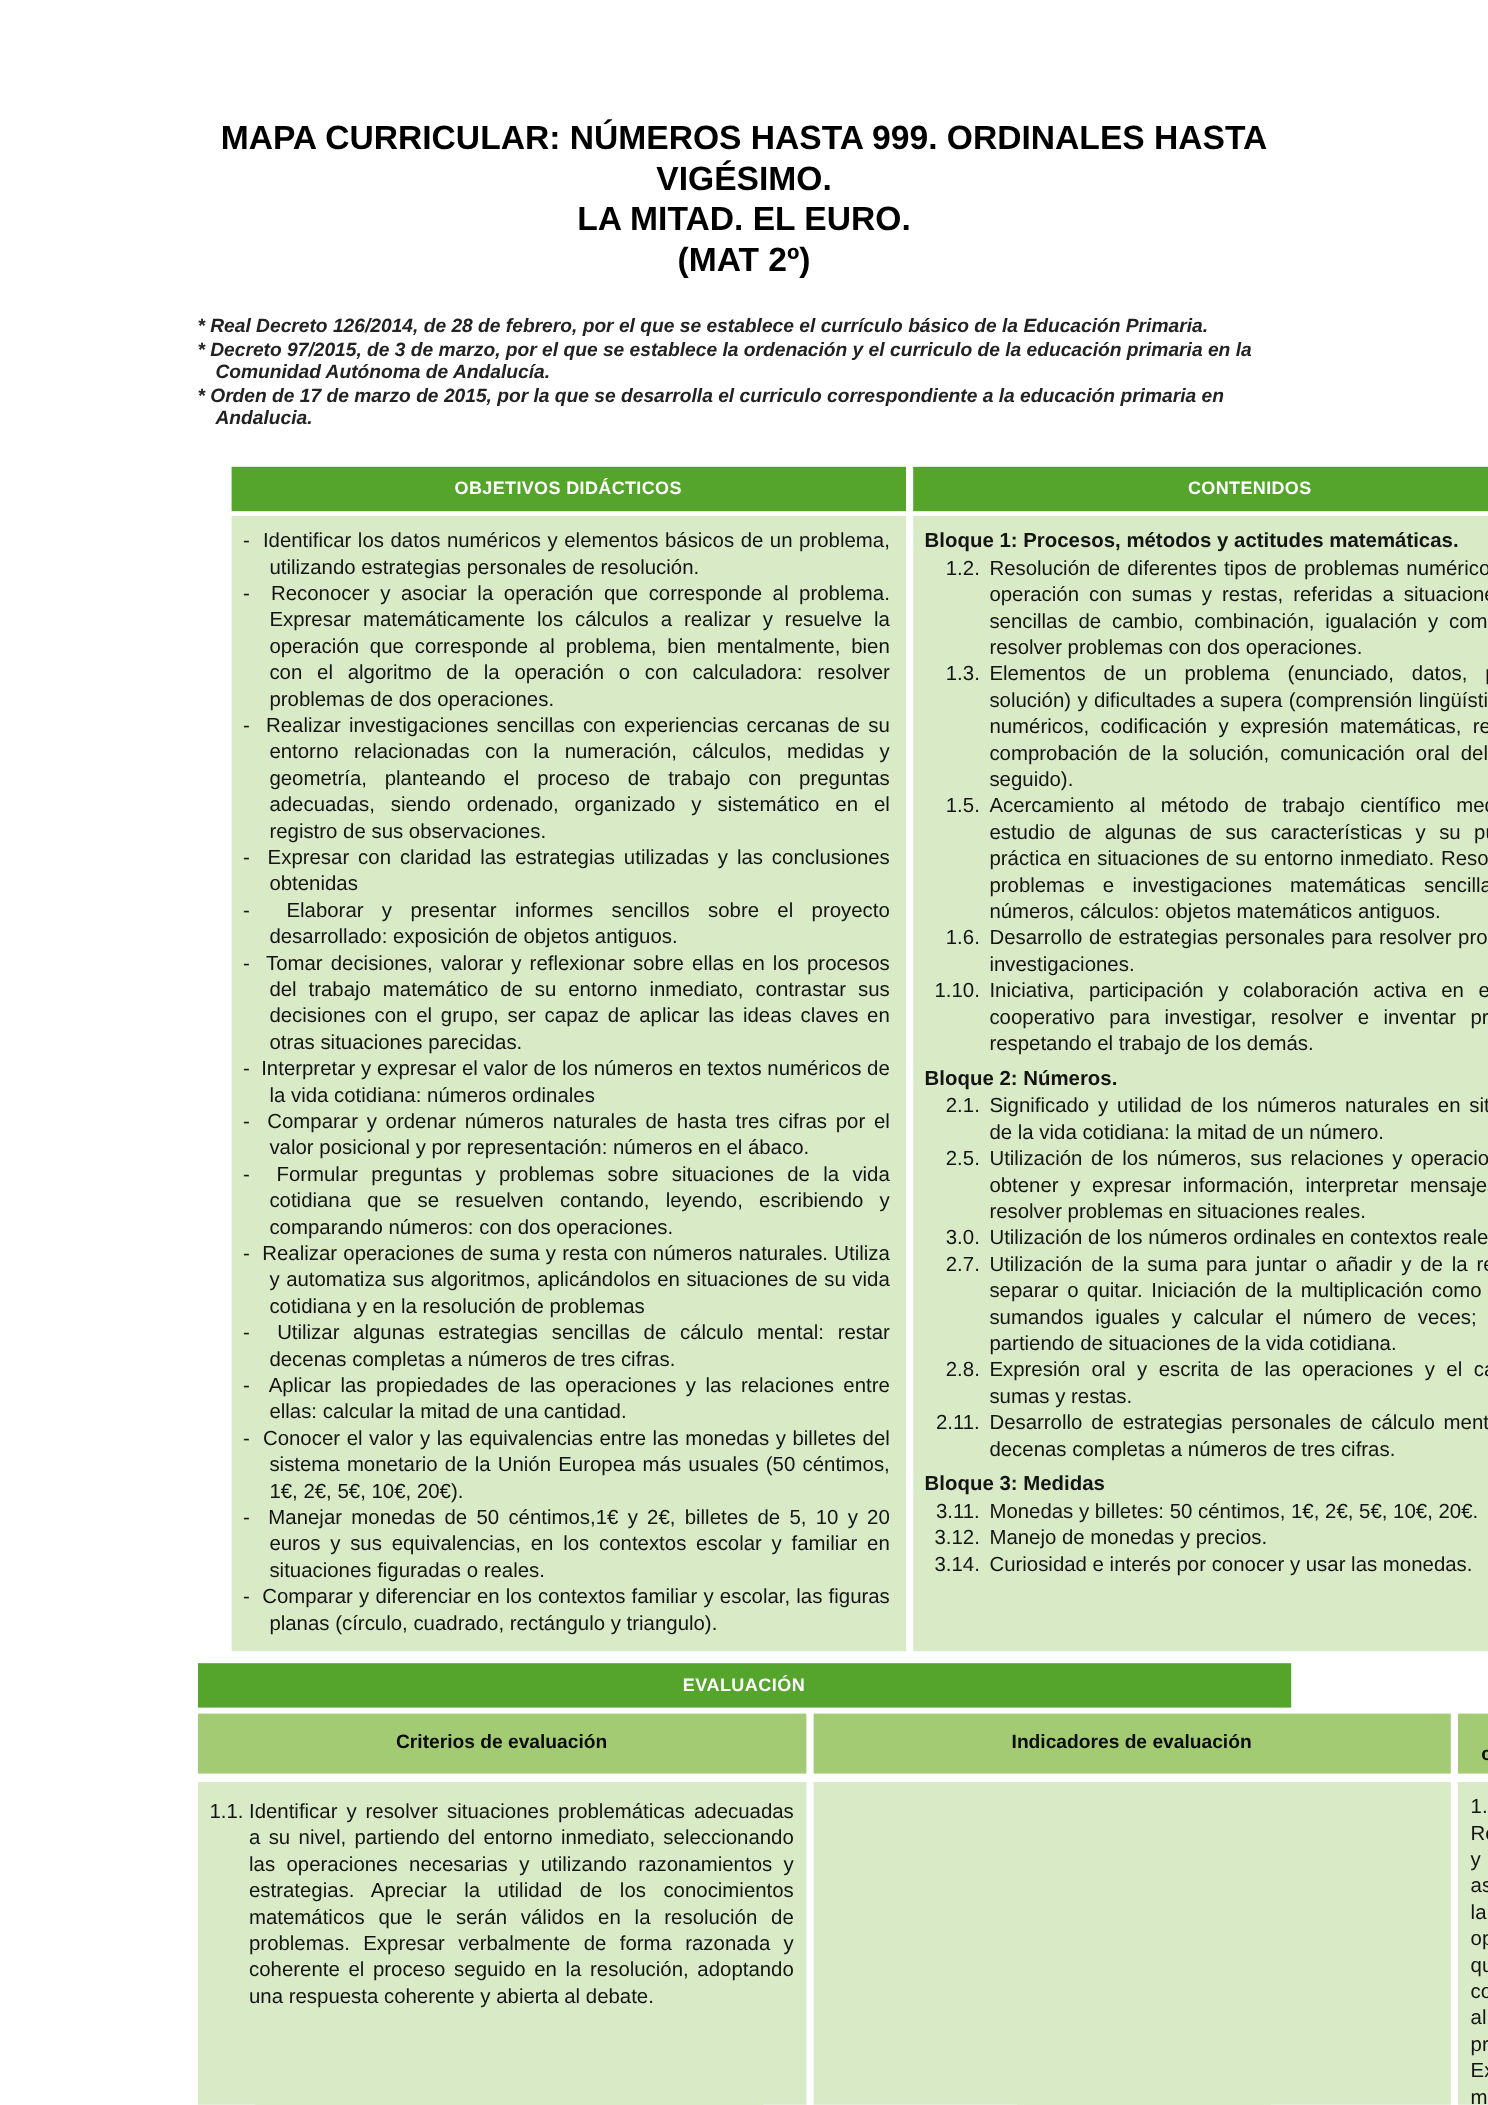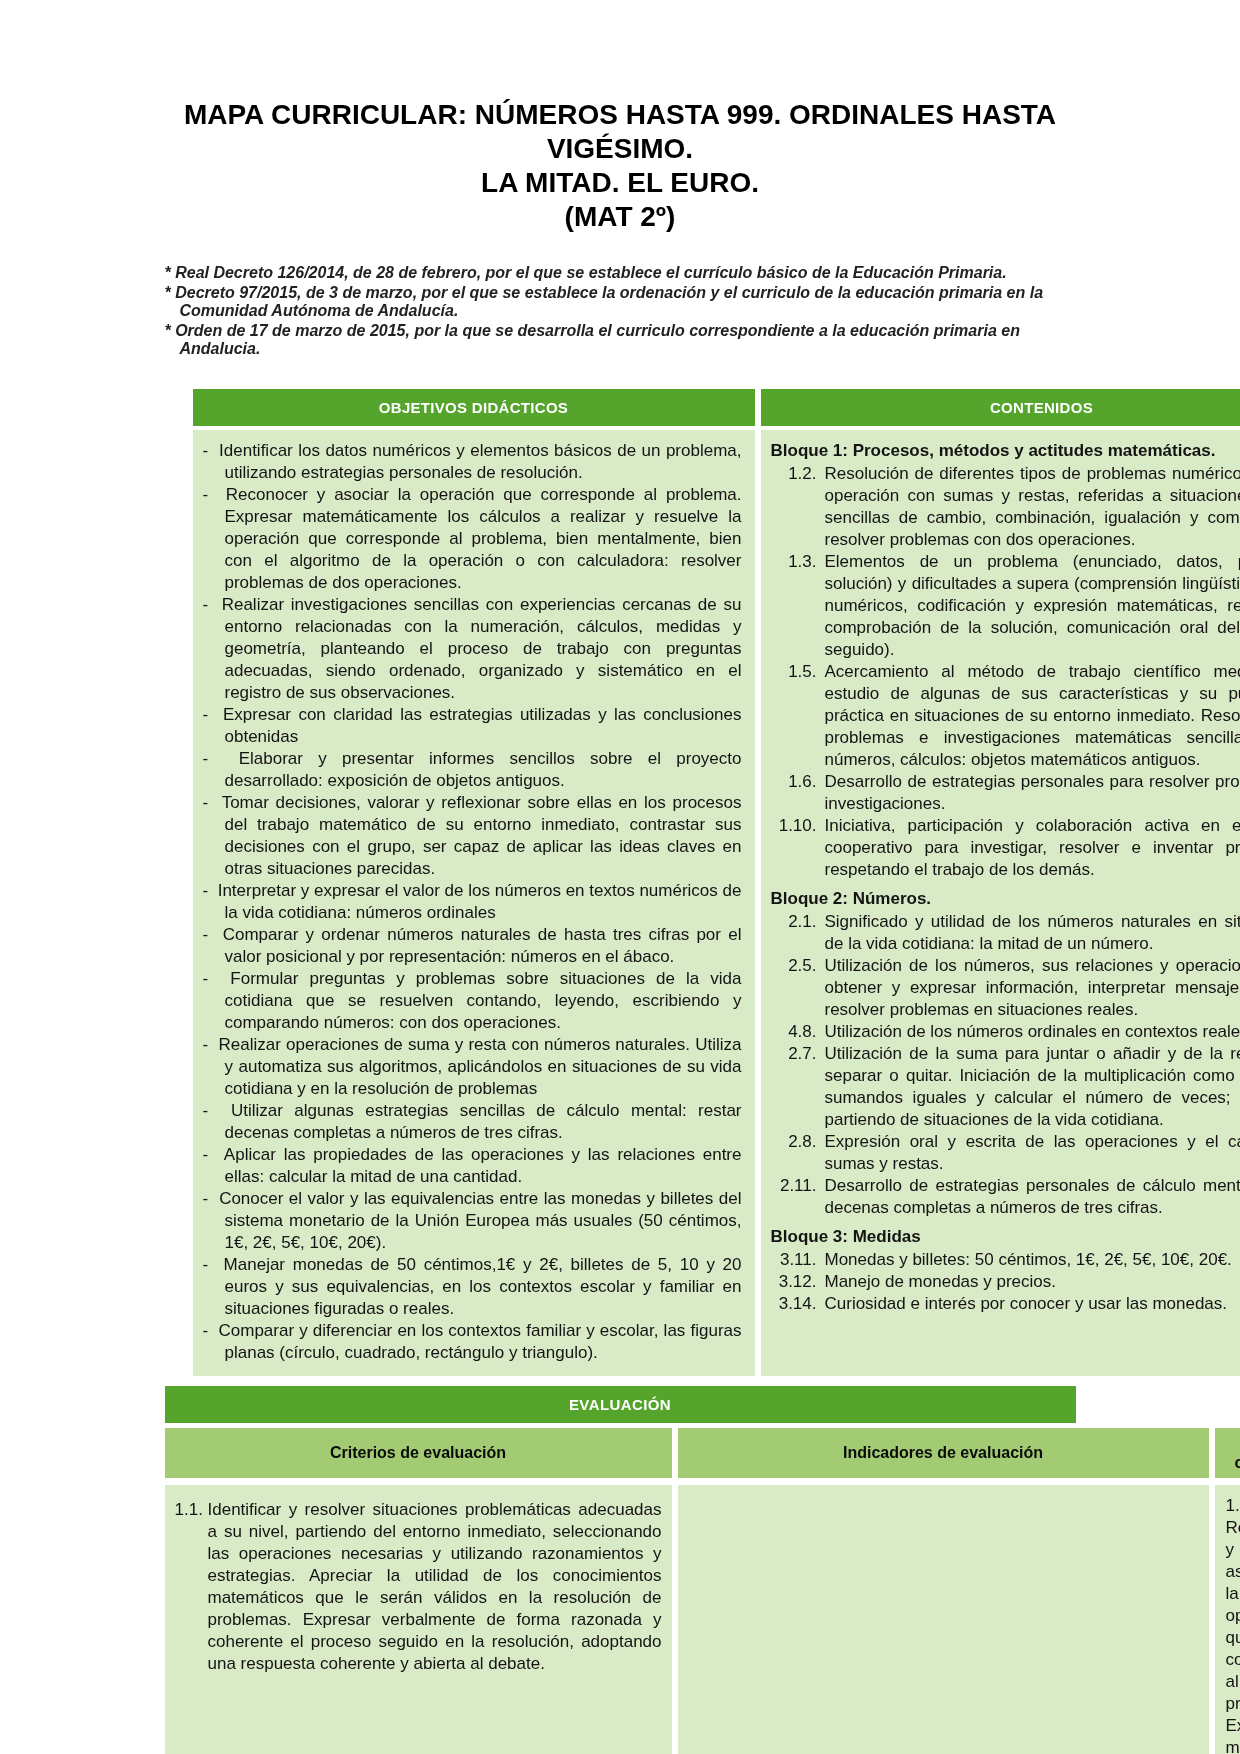--- a/index.html
+++ b/index.html
@@ -97,21 +97,21 @@
         <div class="cont-item"><span class="num">1.2.</span><span>Resolución de diferentes tipos de problemas numéricos de una operación con sumas y restas, referidas a situaciones reales sencillas de cambio, combinación, igualación y comparación: resolver problemas con dos operaciones.</span></div>
         <div class="cont-item"><span class="num">1.3.</span><span>Elementos de un problema (enunciado, datos, pregunta, solución) y dificultades a supera (comprensión lingüística, datos numéricos, codificación y expresión matemáticas, resolución, comprobación de la solución, comunicación oral del proceso seguido).</span></div>
         <div class="cont-item"><span class="num">1.5.</span><span>Acercamiento al método de trabajo científico mediante el estudio de algunas de sus características y su puesta en práctica en situaciones de su entorno inmediato. Resolución de problemas e investigaciones matemáticas sencillas sobre números, cálculos: objetos matemáticos antiguos.</span></div>
         <div class="cont-item"><span class="num">1.6.</span><span>Desarrollo de estrategias personales para resolver problemas e investigaciones.</span></div>
         <div class="cont-item"><span class="num">1.10.</span><span>Iniciativa, participación y colaboración activa en el trabajo cooperativo para investigar, resolver e inventar problemas, respetando el trabajo de los demás.</span></div>
       </div>
       <div class="cont-block">
         <div class="cont-heading">Bloque 2: Números.</div>
         <div class="cont-item"><span class="num">2.1.</span><span>Significado y utilidad de los números naturales en situaciones de la vida cotidiana: la mitad de un número.</span></div>
         <div class="cont-item"><span class="num">2.5.</span><span>Utilización de los números, sus relaciones y operaciones para obtener y expresar información, interpretar mensajes y para resolver problemas en situaciones reales.</span></div>
-        <div class="cont-item"><span class="num">4.8.</span><span>Utilización de los números ordinales en contextos reales.</span></div>
+        <div class="cont-item"><span class="num">3.0.</span><span>Utilización de los números ordinales en contextos reales.</span></div>
         <div class="cont-item"><span class="num">2.7.</span><span>Utilización de la suma para juntar o añadir y de la resta para separar o quitar. Iniciación de la multiplicación como suma de sumandos iguales y calcular el número de veces; todo ello partiendo de situaciones de la vida cotidiana.</span></div>
         <div class="cont-item"><span class="num">2.8.</span><span>Expresión oral y escrita de las operaciones y el cálculo de sumas y restas.</span></div>
         <div class="cont-item"><span class="num">2.11.</span><span>Desarrollo de estrategias personales de cálculo mental: restar decenas completas a números de tres cifras.</span></div>
       </div>
       <div class="cont-block">
         <div class="cont-heading">Bloque 3: Medidas</div>
         <div class="cont-item"><span class="num">3.11.</span><span>Monedas y billetes: 50 céntimos, 1€, 2€, 5€, 10€, 20€.</span></div>
         <div class="cont-item"><span class="num">3.12.</span><span>Manejo de monedas y precios.</span></div>
         <div class="cont-item"><span class="num">3.14.</span><span>Curiosidad e interés por conocer y usar las monedas.</span></div>
       </div>

